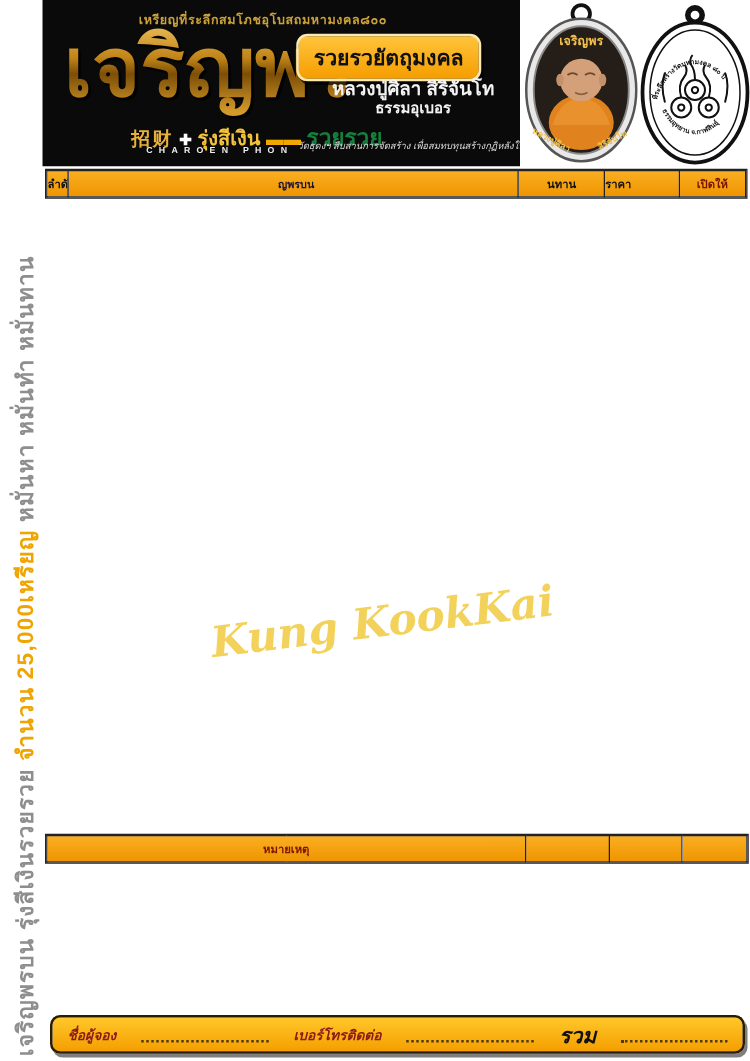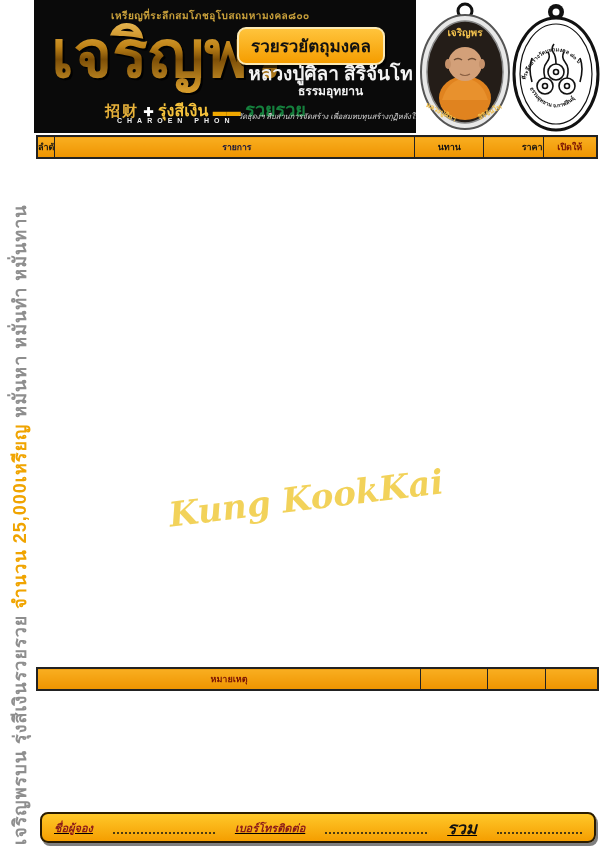--- a/index.html
+++ b/index.html
@@ -43,21 +43,21 @@
     position:absolute; left:204px; top:27px; padding:3px 12px 4px;
     background:linear-gradient(180deg,#ffc43c,#f59d00);
     border:2px solid #fbe9b4; border-radius:9px;
     box-shadow:2px 3px 0 rgba(0,0,0,.65);
     color:#111; font-size:17px; font-weight:900; white-space:nowrap;
   }
   .hdr-sub {
     position:absolute; left:200px; top:63px; width:195px; text-align:center;
     color:#f3f3f3; font-weight:bold; line-height:1.15;
   }
-  .hdr-sub .l1 { font-size:19px; }
+  .hdr-sub .l1 { font-size:15px; }
   .hdr-sub .l2 { font-size:12px; }
   .hdr-sub .l3 { font-size:12px; }
   .hdr-tagline {
     position:absolute; left:72px; top:95px; white-space:nowrap;
     font-weight:900; color:#f2b324;
   }
   .tag-cn { font-size:15px; color:#e8b23a; letter-spacing:2px; }
   .tag-plus { color:#fff; font-size:12px; }
   .tag-th1 { font-size:16px; color:#f5c23c; }
   .tag-dash { color:#f0a800; font-size:14px; }
@@ -84,31 +84,31 @@
   .items-wrap { top:136px; }
   .notes-wrap { top:668px; }
   thead th {
     background:linear-gradient(180deg,#f9ae20,#ef9400);
     color:#7a1404; font-size:9px; font-weight:bold; height:21px;
     border:1px solid #222;
   }
   .c-no   { width:17px;  text-align:left; font-weight:bold; font-size:9px; color:#111; }
   .c-item { width:351px; text-align:left; padding-left:4px; font-size:8.6px; font-weight:bold; color:#14143c; }
   .c-qty  { width:67px;  text-align:center; font-weight:bold; font-size:9px; color:#111; }
-  .c-price{ width:58px;  text-align:right; font-weight:bold; font-size:9px; color:#111; }
+  .c-price{ width:58px;  text-align:left; font-weight:bold; font-size:9px; color:#111; }
   .c-mark { width:52px;  text-align:center; }
   .outer-border { outline:1px solid #222; }
 
   
   .footer-bar {
     position:absolute; left:40px; top:812px; width:556px; height:31px; z-index:2;
     background:linear-gradient(180deg,#ffc82a,#f59e00);
     border:2px solid #2a1c00; border-radius:8px;
     box-shadow:2px 3px 0 rgba(0,0,0,.5);
-    display:flex; align-items:center; padding:0 12px; gap:20px;text-decoration:underline;
+    display:flex; align-items:center; padding:0 12px; gap:20px;
   }
   .f-label { color:#8b1a1a; font-size:11px; font-weight:bold; font-style:italic; white-space:nowrap; }
   .f-total { color:#111; font-size:17px; font-weight:900; font-style:italic; white-space:nowrap; }
   .f-dots { border-bottom:2px dotted #4c3a10; height:12px; }
   .f-dots.d1 { flex:1.2; } .f-dots.d2 { flex:1.2; } .f-dots.d3 { flex:1; }
 
   
   .watermark {
     position:absolute; left:168px; top:478px; z-index:5;
     transform:rotate(-7deg);
@@ -126,21 +126,21 @@
       <span class="vseg-gray">เจริญพรบน รุ่งสีเงินรวยรวย </span><span class="vseg-orange">จำนวน 25,000เหรียญ </span><span class="vseg-gray">หมั่นหา หมั่นทำ หมั่นทาน</span>
     </div>
   </div>
 
   <div class="header-panel">
     <div class="hdr-topline">เหรียญที่ระลึกสมโภชอุโบสถมหามงคล๘๐๐</div>
     <div class="hdr-title">เจริญพร</div>
     <div class="hdr-badge">รวยรวยัตถุมงคล</div>
     <div class="hdr-sub">
       <div class="l1">หลวงปู่ศิลา สิริจันโท</div>
-      <div class="l2">ธรรมอุทยาน</div>
+      <div class="l2">ธรรมอุเบอร</div>
     </div>
     <div class="hdr-tagline">
       <span class="tag-cn">招财</span>
       <span class="tag-plus">✚</span>
       <span class="tag-th1">รุ่งสีเงิน</span>
       <span class="tag-dash">▬▬</span>
       <span class="tag-th2">รวยรวย</span>
     </div>
     <div class="hdr-en">CHAROEN PHON</div>
     <div class="hdr-note">วัดธุดงฯ สืบสานการจัดสร้าง เพื่อสมทบทุนสร้างกุฏิหลังใหม่</div>
@@ -189,21 +189,21 @@
           <circle cx="44" cy="70" r="2.5"></circle>
       </g>
     </svg>
   </div>
 
   <div class="tbl-wrap items-wrap outer-border">
     <table>
       <thead>
         <tr>
           <th class="c-no">ลำดับ</th>
-          <th class="c-item" style="text-align:center;">รายการ</th>
+          <th class="c-item" style="text-align:center;">ญพรบน</th>
           <th class="c-qty">นทาน</th>
           <th class="c-price">ราคา</th>
           <th class="c-mark">เปิดให้</th>
         </tr>
       </thead>
       <tbody id="items-body"></tbody>
     </table>
   </div>
 
   <div class="tbl-wrap notes-wrap outer-border">

